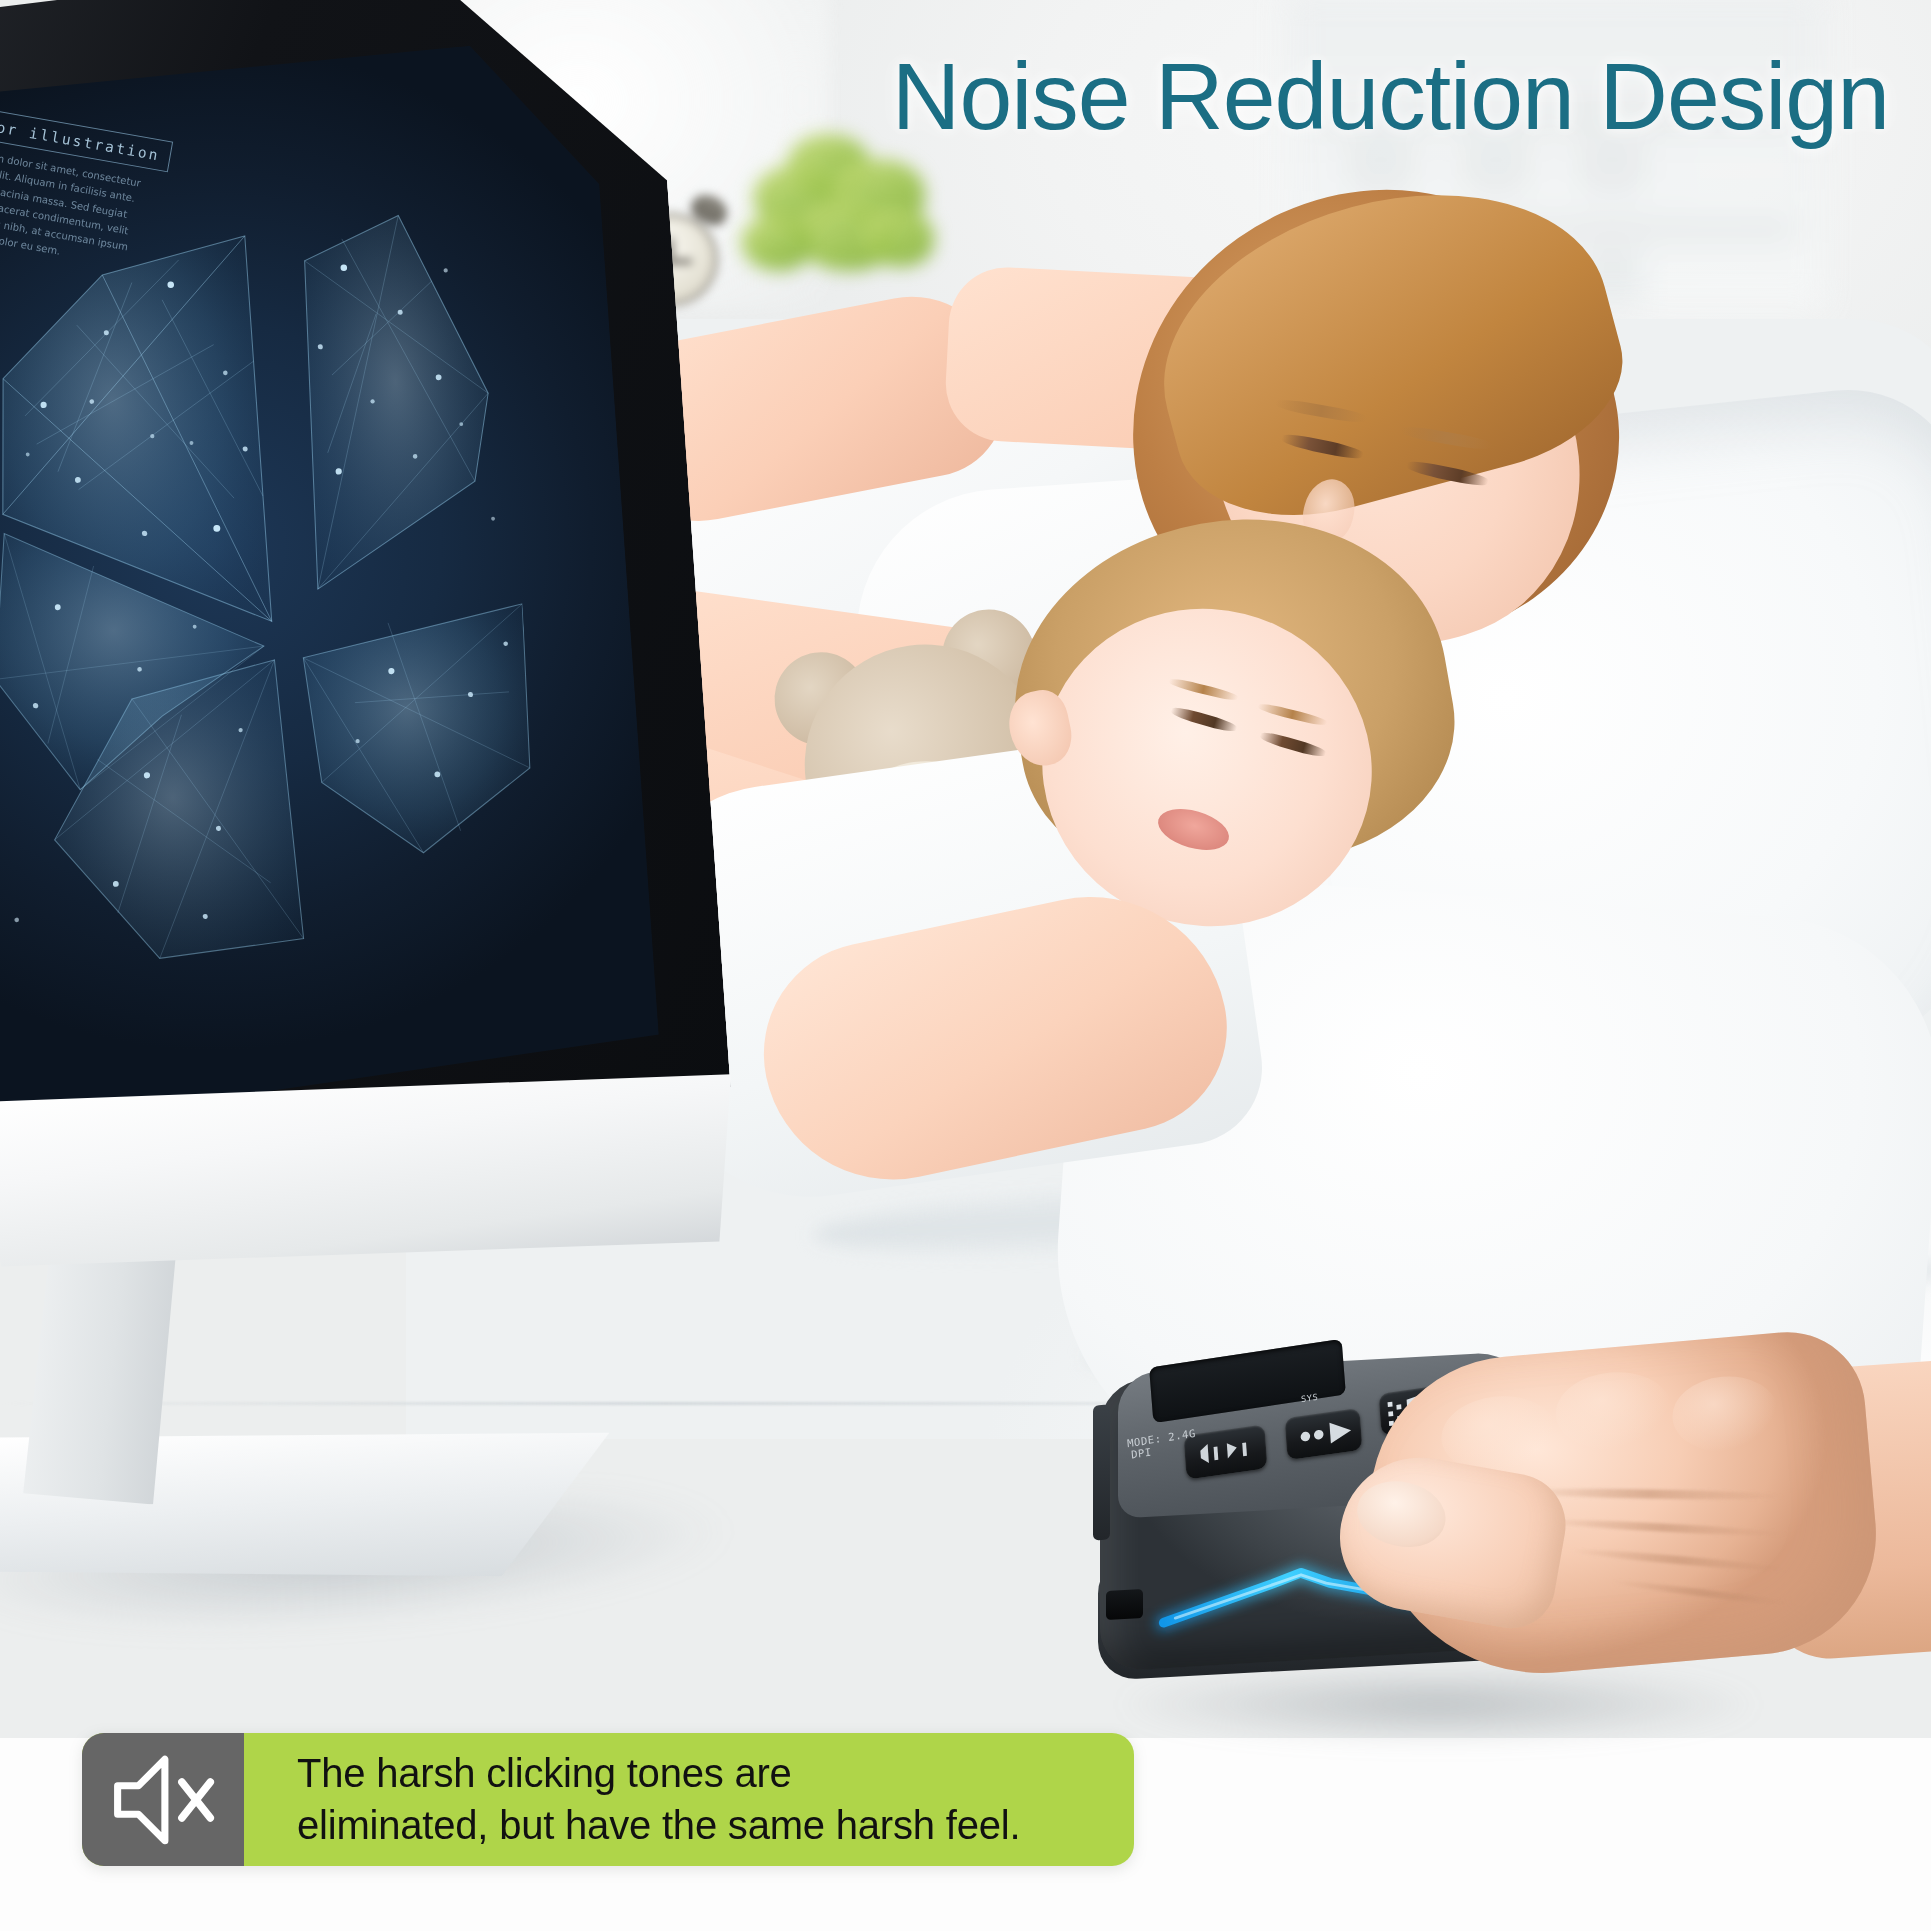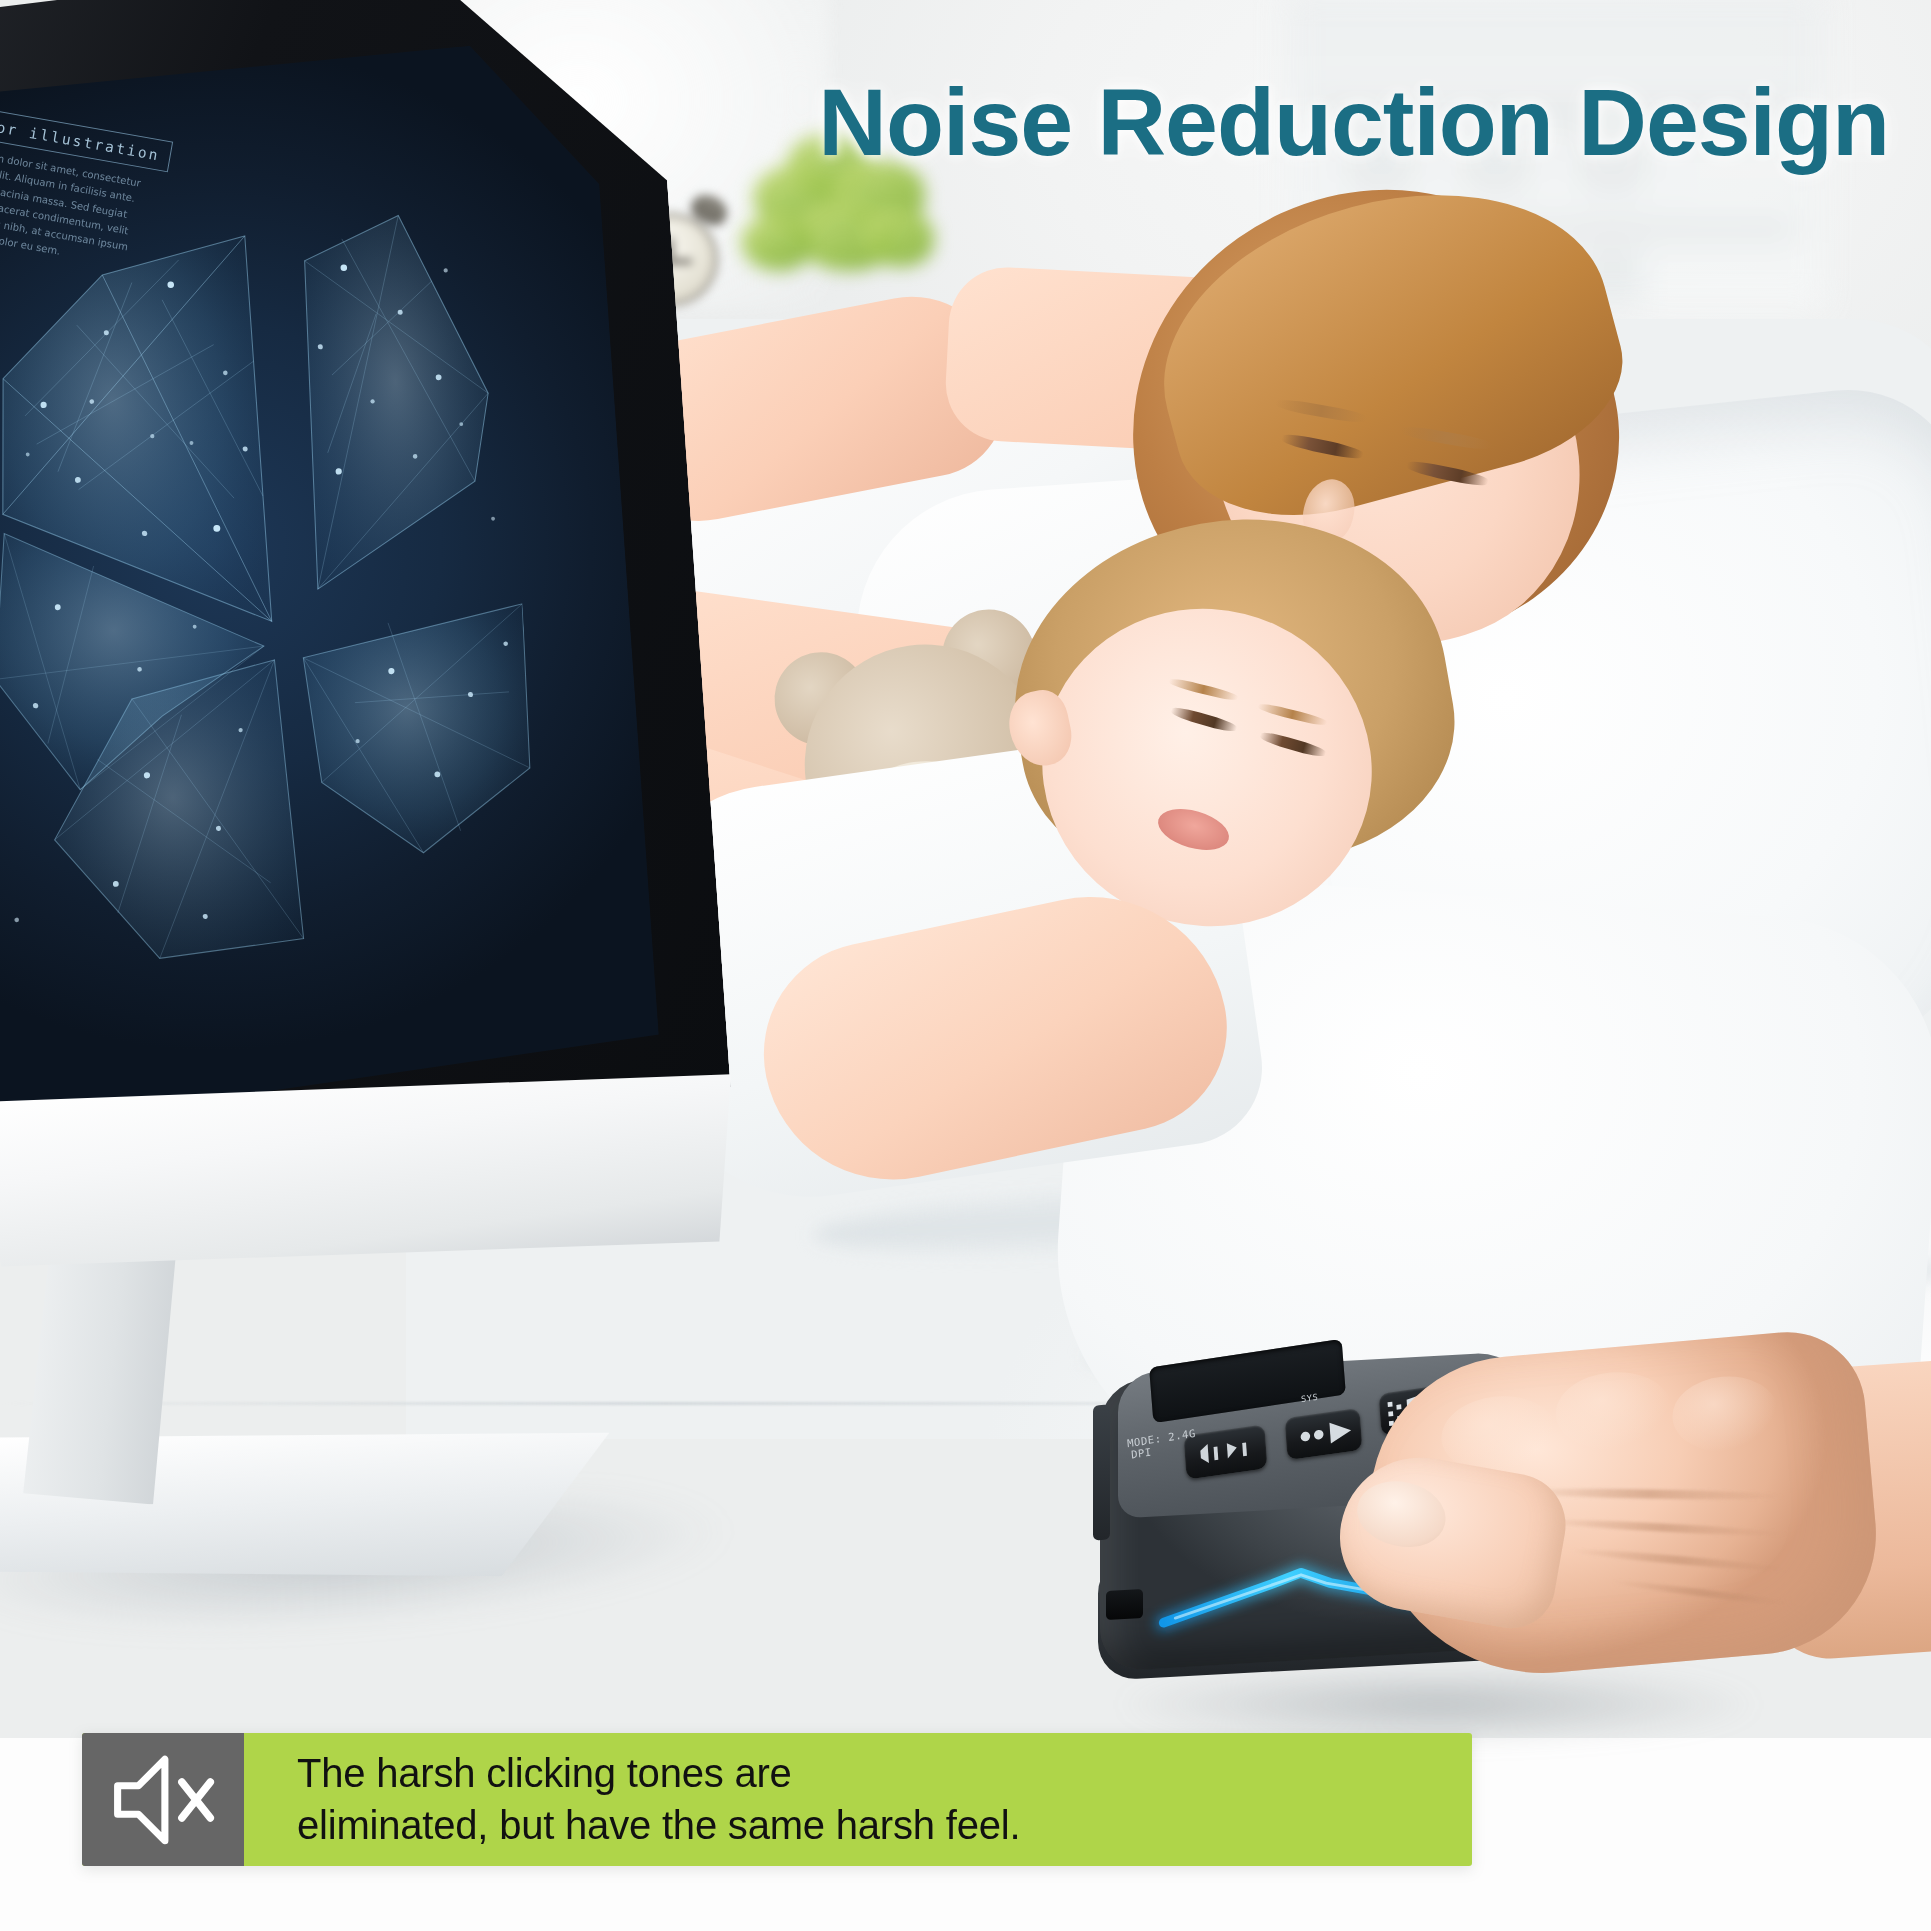--- a/index.html
+++ b/index.html
@@ -364,32 +364,32 @@
     border-radius:50%; filter:blur(1.4px);
   }
   .wrist {
     position:absolute; left:676px; top:19.3px; width:212px; height:290px;
     background:linear-gradient(180deg,#f9d5bf, #ecb99b 70%, #dca683);
     border-radius:58px 0 0 68px; transform:rotate(-4deg);
   }
 
   
   .headline {
-    position:absolute; right:42px; top:68px;
-    font-size:95px; font-weight:bold;
+    position:absolute; right:42px; top:42px;
+    font-size:95px; font-weight:normal;
     letter-spacing:-1px;
     white-space:nowrap;
     text-shadow: 0 0 11.6px rgba(255,255,255,.9), 0 0 25px rgba(255,255,255,.7);
   }
 
   
   .caption {
     position:absolute; left:82px; top:1733px;
-    width:1390px; height:133px;
-    border-radius:3px;
+    width:1052px; height:133px;
+    border-radius:22px;
     overflow:hidden;
     display:flex; align-items:stretch;
     box-shadow:0 3.9px 13.5px rgba(120,130,120,.18);
   }
   .caption-icon {
     width:162px; flex:0 0 162px;
     display:flex; align-items:center; justify-content:center;
   }
   .caption-text {
     flex:1 1 auto;

